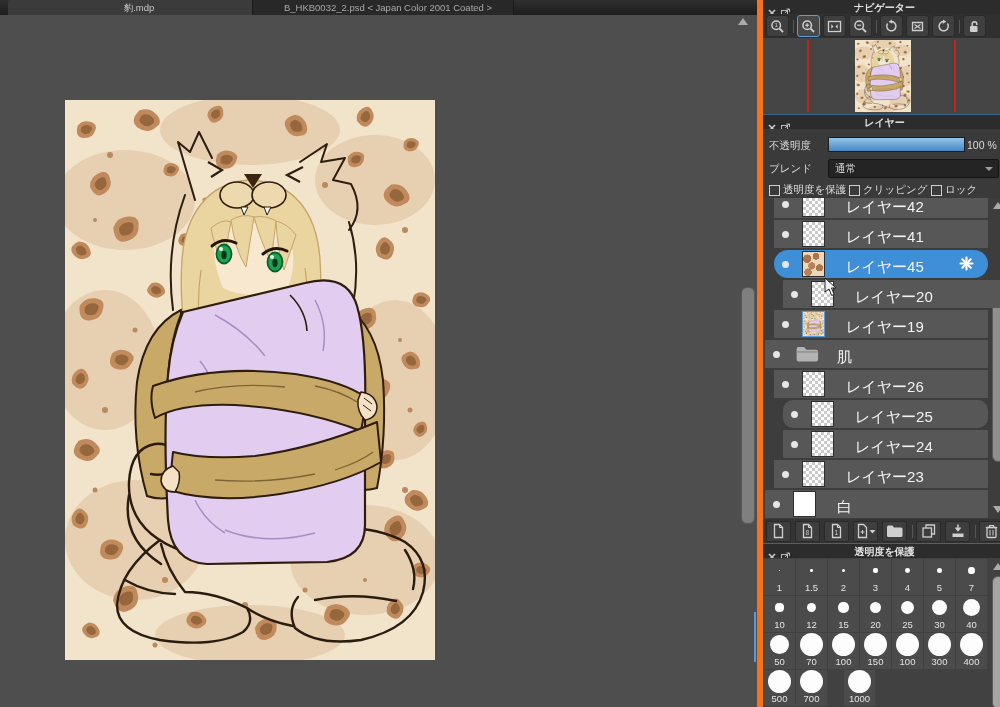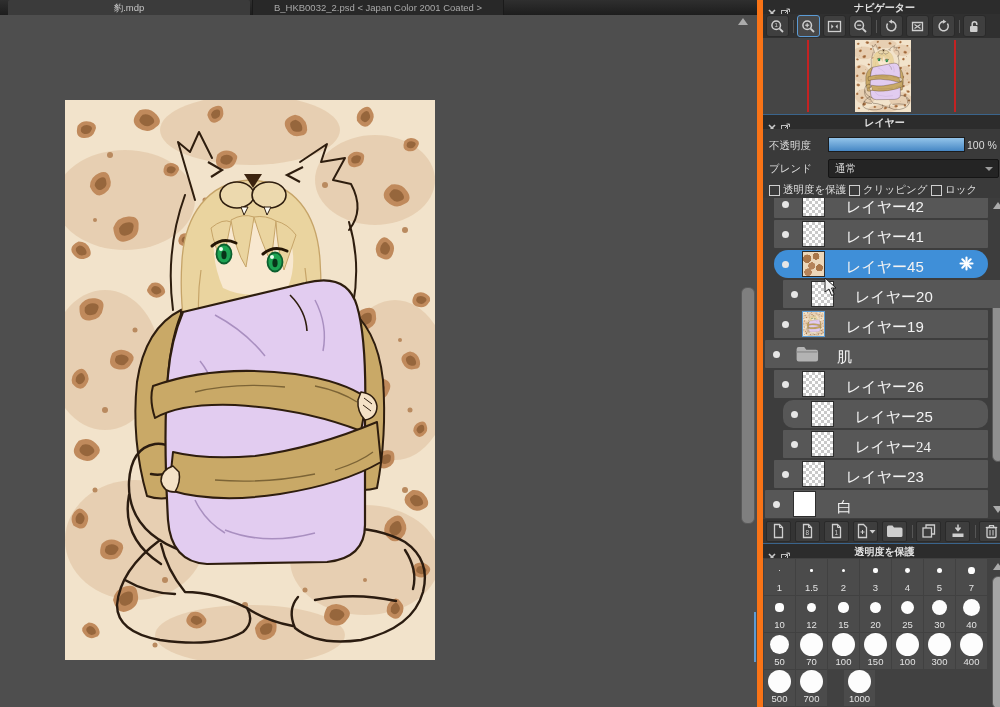--- a/index.html
+++ b/index.html
@@ -1,21 +1,21 @@
 <!DOCTYPE html>
 <html><head>
 <meta charset="utf-8">
 <style>
   html,body{margin:0;padding:0;width:1000px;height:707px;overflow:hidden;
     font-family:"Liberation Sans","DejaVu Sans",sans-serif;background:#4e4e4e;}
   .abs{position:absolute;}
   
   #tabbar{left:0;top:0;width:757px;height:15px;background:linear-gradient(#2f2f2f,#1d1d1d);border-bottom:1px solid #121212;}
   .tab{position:absolute;top:0;height:15px;line-height:15px;font-size:9.5px;text-align:center;color:#c6c6c6;
-    white-space:nowrap;overflow:hidden;}
+    white-space:nowrap;overflow:hidden;padding-left:10px;}
   .tab.active{background:#3b3b3b;border-radius:2px 2px 0 0;}
   .tab.inactive{background:#282828;color:#a9a9a9;border-left:1px solid #1a1a1a;border-right:1px solid #1a1a1a;}
   
   #canvasArea{left:0;top:15px;width:757px;height:692px;background:#4e4e4e;}
   #artwork{position:absolute;left:65px;top:85px;width:370px;height:560px;}
   .scrollThumbV{background:#7f7f7f;border:1px solid #5a5a5a;border-radius:6px;}
   .tri-up{width:0;height:0;border-left:5px solid transparent;border-right:5px solid transparent;border-bottom:7px solid #ababab;}
   .tri-down{width:0;height:0;border-left:5px solid transparent;border-right:5px solid transparent;border-top:7px solid #ababab;}
   
   #rightPanel{left:757px;top:0;width:243px;height:707px;background:#3b3b3b;border-left:6px solid #f97316;}
@@ -431,21 +431,21 @@
       <div class="layer-row" style="left: 11px; width: 214px; top: 172px;">
         <span class="lr-dot"></span>
         <div class="lr-thumb checker"></div>
         <span class="lr-label">レイヤー26</span>
       </div>
       <div class="layer-row" style="left: 20px; width: 205px; top: 202px; border-radius: 10px;">
         <span class="lr-dot"></span>
         <div class="lr-thumb checker"></div>
         <span class="lr-label">レイヤー25</span>
       </div>
-      <div class="layer-row" style="left: 20px; width: 205px; top: 232px; font-family: Liberation Serif, serif;">
+      <div class="layer-row" style="left: 20px; width: 205px; top: 232px;">
         <span class="lr-dot"></span>
         <div class="lr-thumb checker"></div>
         <span class="lr-label">レイヤー24</span>
       </div>
       <div class="layer-row" style="left: 11px; width: 214px; top: 262px;">
         <span class="lr-dot"></span>
         <div class="lr-thumb checker"></div>
         <span class="lr-label">レイヤー23</span>
       </div>
       <div class="layer-row" style="left: 2px; width: 223px; top: 292px;">

